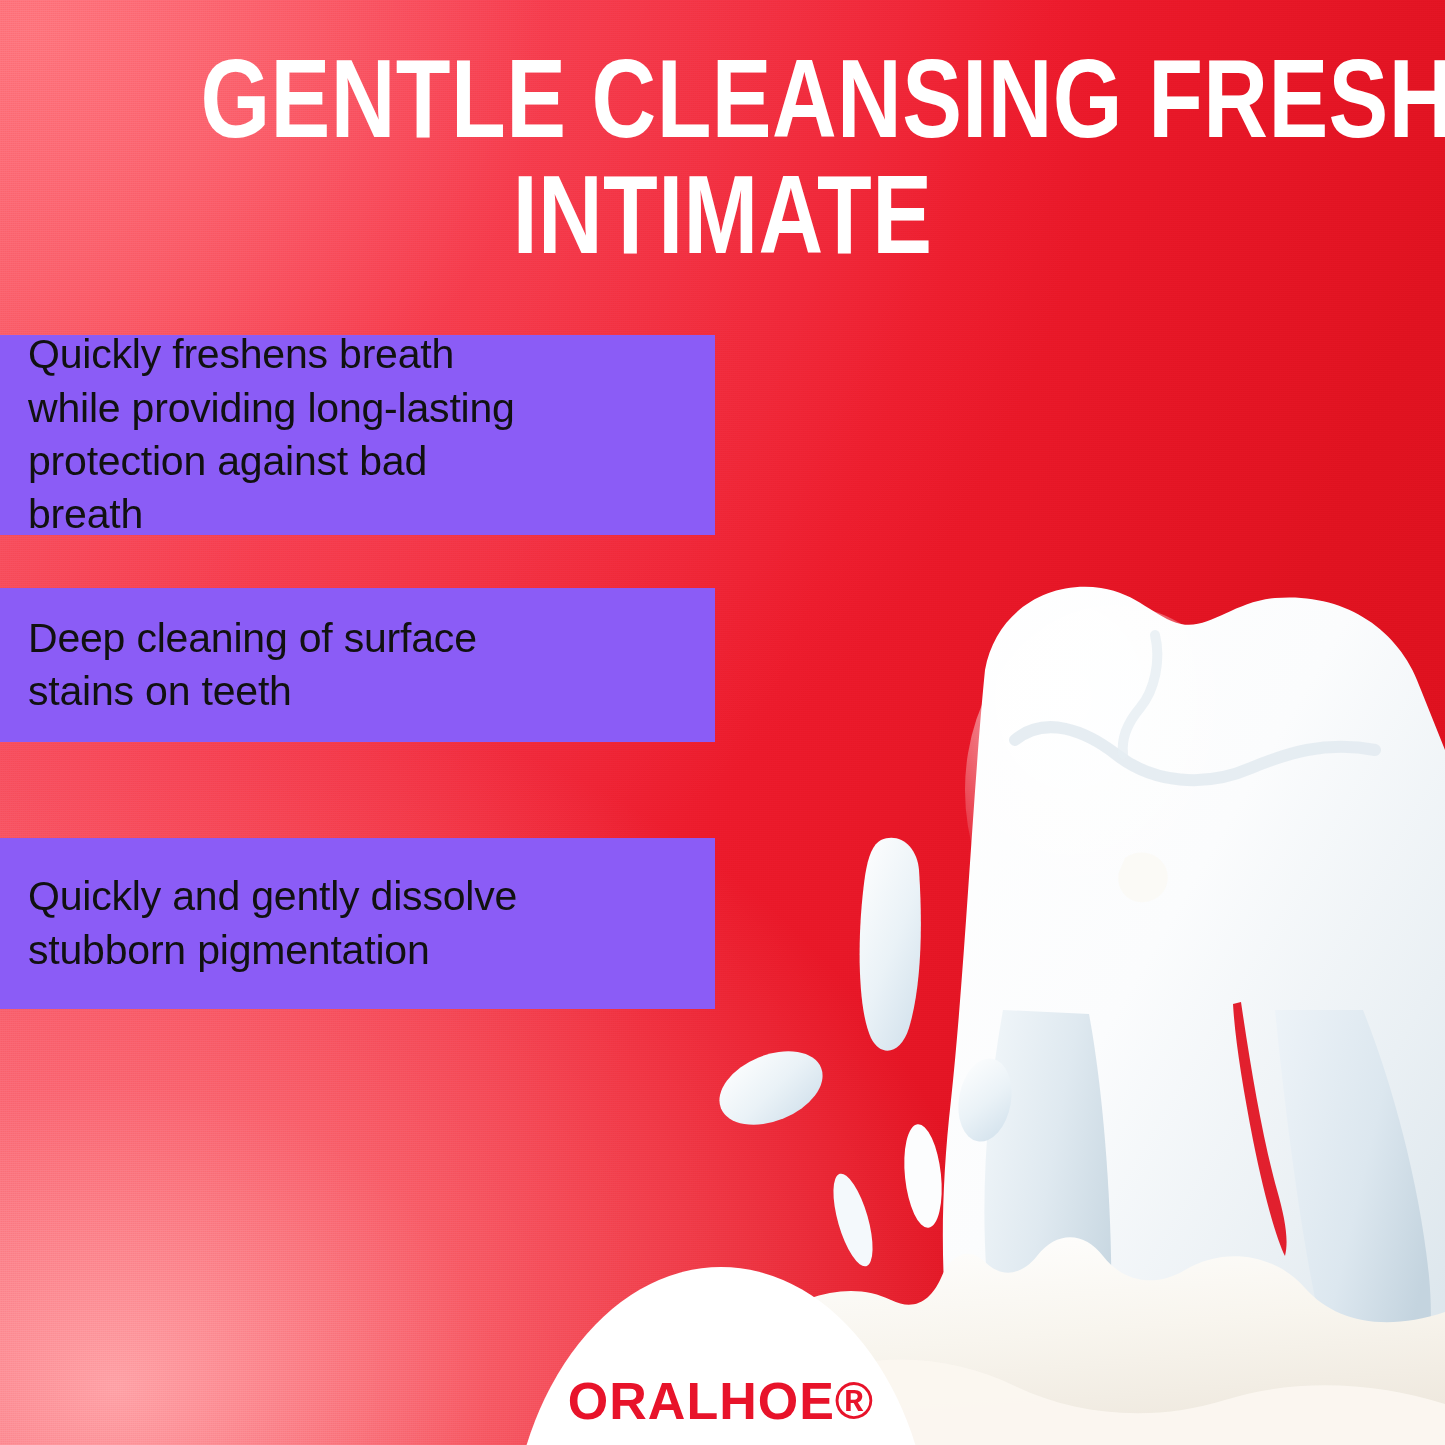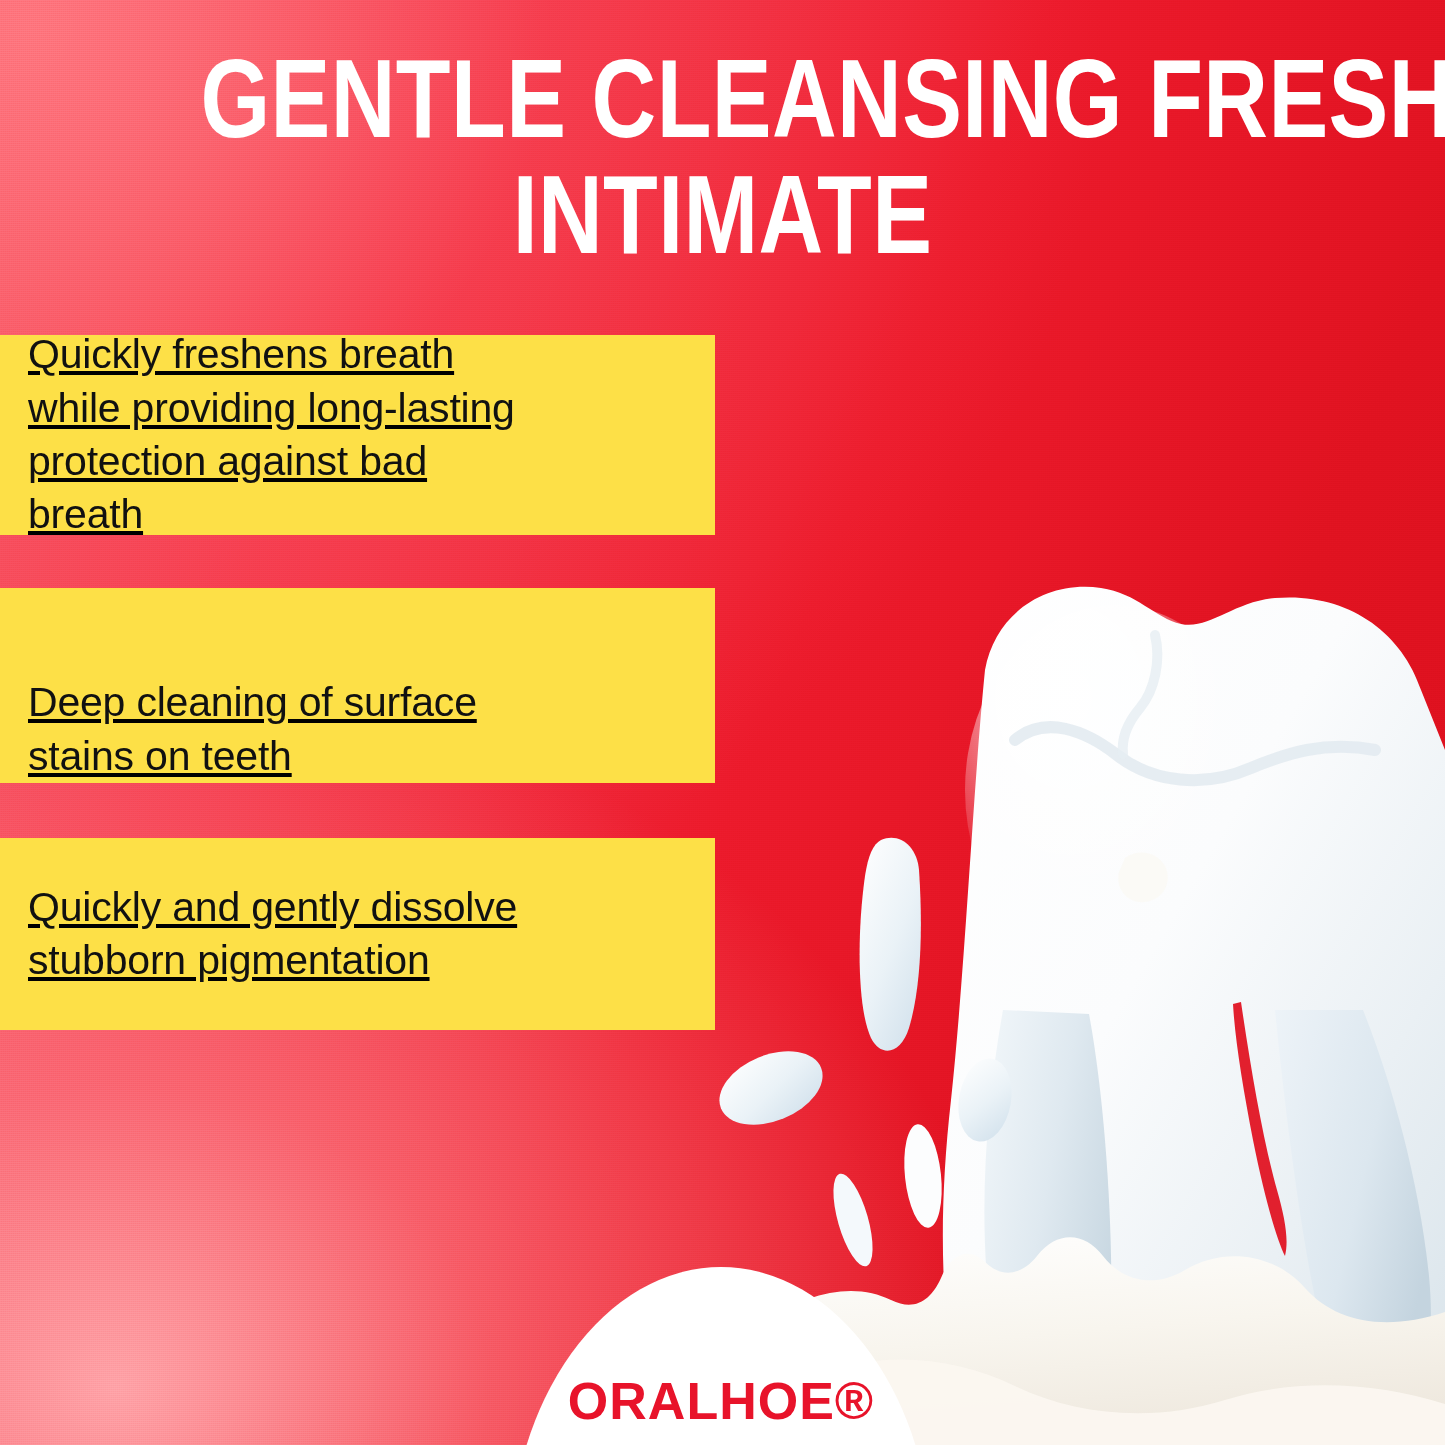--- a/index.html
+++ b/index.html
@@ -51,39 +51,38 @@
     transform:scaleX(0.80);
     transform-origin:center center;
     white-space:nowrap;
   }
   .heading .line.l2{ margin-top:6px; }
 
   
   .ribbons{ position:absolute; left:0; top:0; width:760px; height:1445px; z-index:5; }
   .ribbon{
     position:absolute; left:0;
-    background:#fde047;
+    background:#8b5cf6;
     display:flex; align-items:center;
     padding-left:28px; padding-right:170px;
     -webkit-clip-path: polygon(0 0, 100% 0, 100% 100%, 88.3% 100%, 76.6% 50%, 88.3% 0%, 100% 0, 100% 100%, 0 100%);
             clip-path: polygon(0 0, 100% 0, 100% 100%, 88.3% 100%, 76.6% 50%, 88.3% 0%, 100% 0, 100% 100%, 0 100%);
-            text-decoration: underline;
   }
   .ribbon p{
     font-family:"Liberation Sans", sans-serif;
     font-size:41px;
     line-height:1.30;
     color:#111111;
     font-weight:400;
     letter-spacing:-0.2px;
   }
 
   .ribbon.r1{ top:335px;  width:715px; height:200px; }
-  .ribbon.r2{ top:588px;  width:715px; height:195px;align-items:flex-end; }
-  .ribbon.r3{ top:838px;  width:715px; height:192px; }
+  .ribbon.r2{ top:588px;  width:715px; height:154px; }
+  .ribbon.r3{ top:838px;  width:715px; height:171px; }
   .ribbon.r4{ top:1085px; width:715px; height:185px; }
 
   
   .logo-badge{
     position:absolute;
     left:509px; bottom:-118px;
     width:424px; height:296px;
     background:#FFFFFF;
     border-radius:50% 50% 0 0 / 100% 100% 0 0;
     z-index:6;

